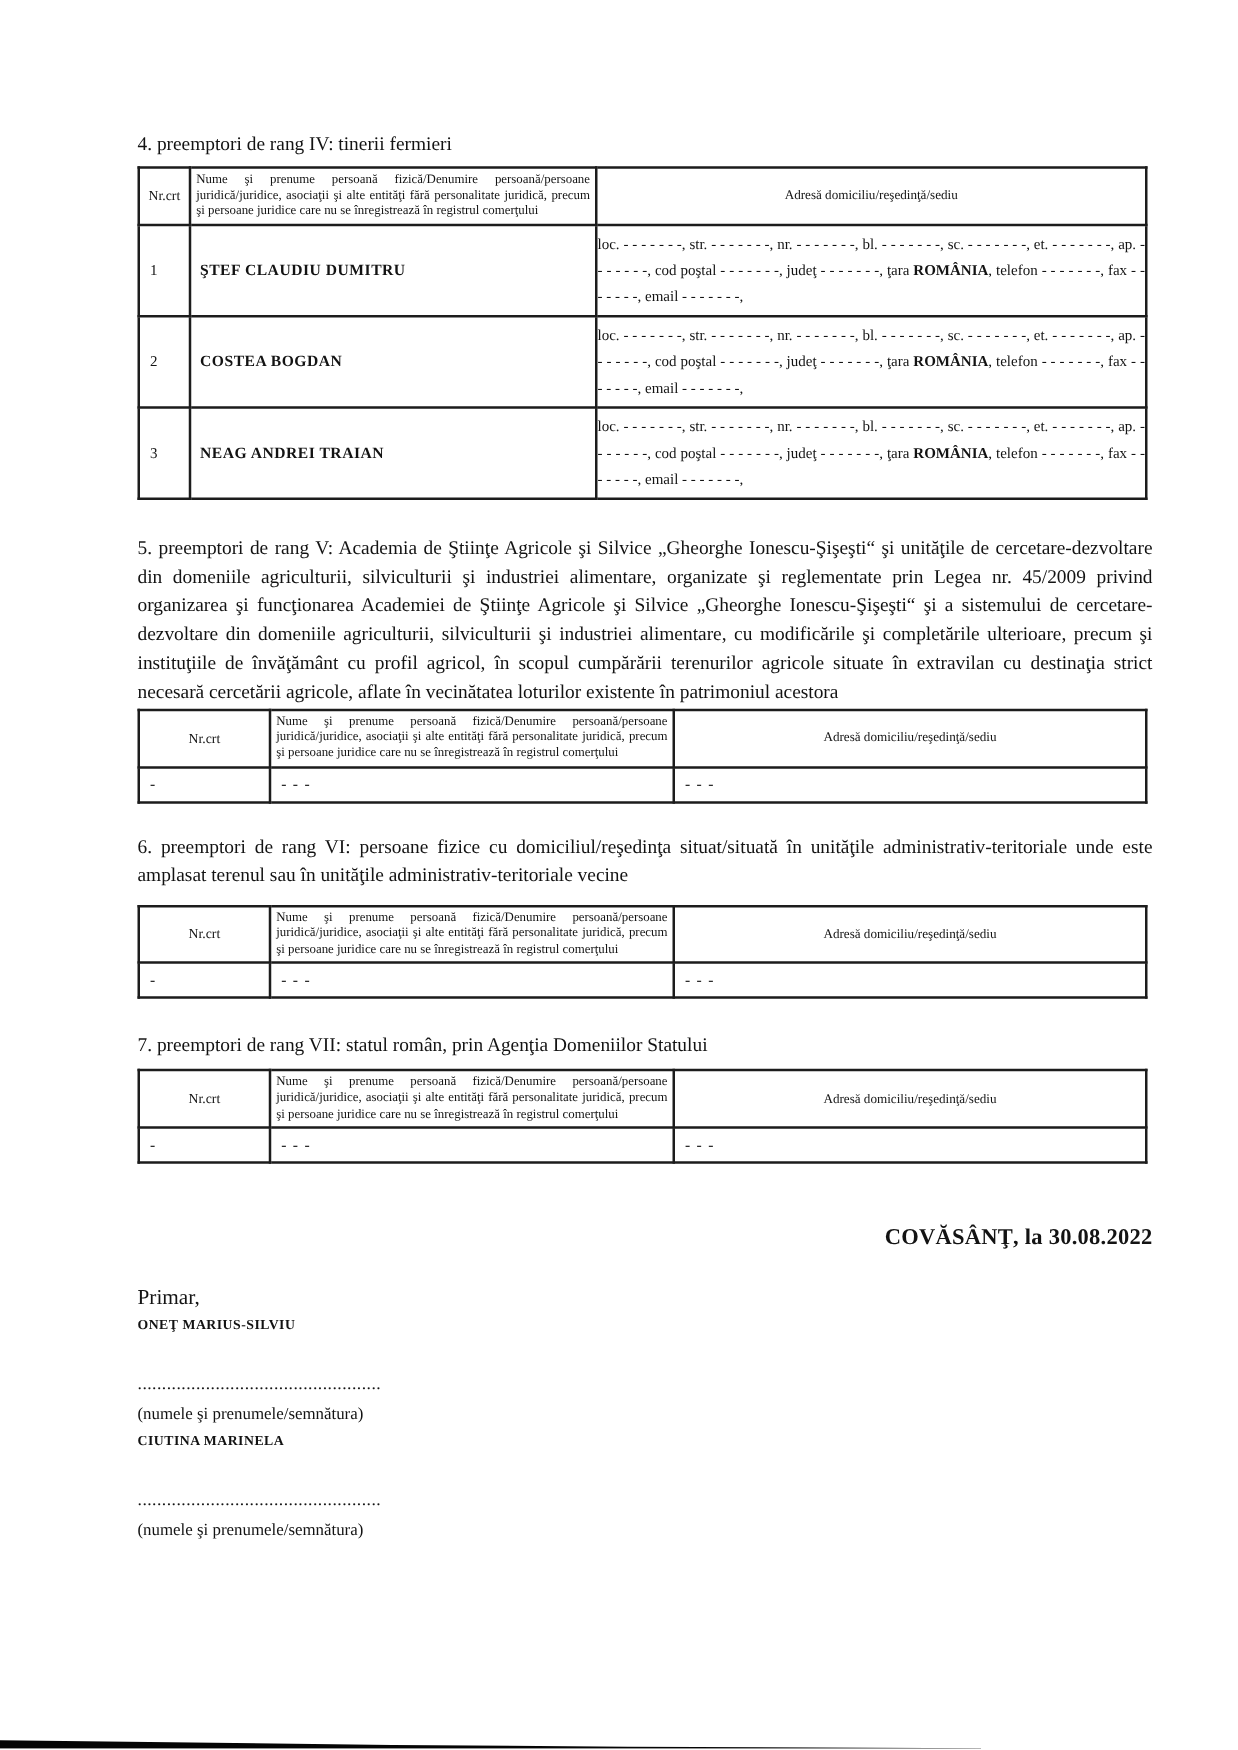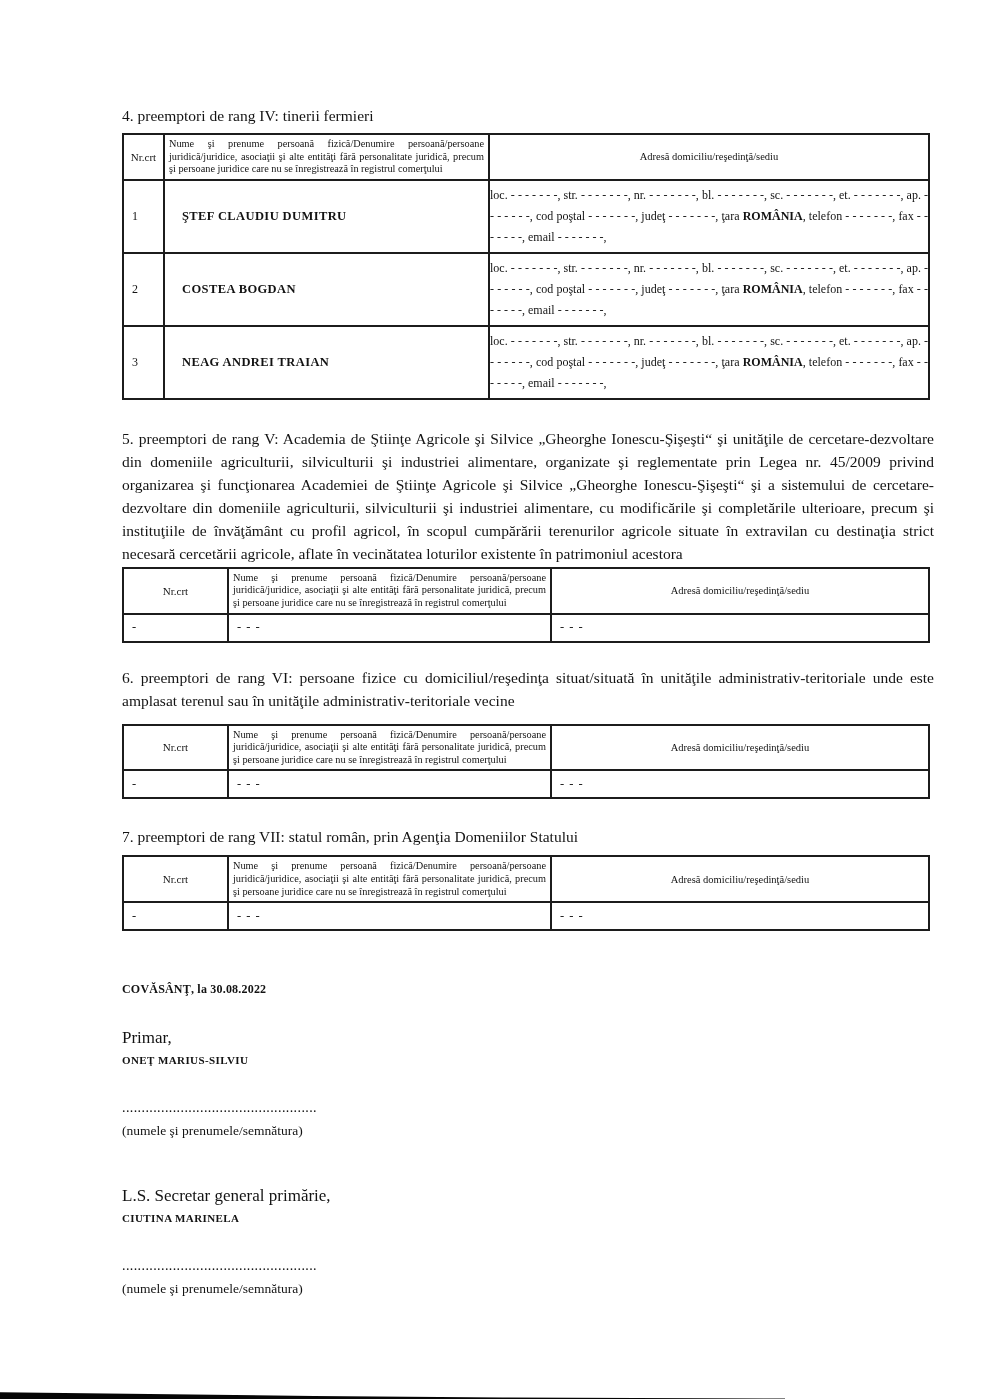--- a/index.html
+++ b/index.html
@@ -7,21 +7,21 @@
     position: relative;
     width: 990px;
     height: 1400px;
     background: #ffffff;
     font-family: "Liberation Serif", serif;
     color: #131313;
     overflow: hidden;
   }
   .content {
     position: absolute;
-    left: 122px;
+    left: 110px;
     top: 104px;
     width: 812px;
     font-family: Liberation Serif, serif;
   }
   .sec-heading {
     font-size: 15.5px;
     font-weight: normal;
     margin: 0 0 6px 0;
     line-height: 23px;
   }
@@ -45,28 +45,28 @@
     vertical-align: middle;
     overflow: hidden;
   }
   .tbl th { font-weight: normal; text-align: center; }
   th.h-nr   { font-size: 11px;  padding: 3px 4px; }
   th.h-name { font-size: 10.3px; line-height: 12.6px; text-align: justify; padding: 3px 4px; }
   th.h-addr { font-size: 10.5px; padding: 3px 7px; }
 
   .tbl-named tbody tr { height: 61px; }
   td.c-nr   { font-size: 12px; padding-left: 8px; }
-  td.c-name { font-weight: bold; font-size: 12.5px; padding-left: 17px; letter-spacing: 0.4px; }
+  td.c-name { font-weight: bold; font-size: 12.5px; padding-left: 7px; letter-spacing: 0.4px; }
   td.c-addr { font-size: 12px; line-height: 21px; padding: 4px 0; text-align: justify; }
 
   .tbl-empty tbody tr { height: 28px; }
   .tbl-empty td { font-size: 12.5px; padding-left: 8px; letter-spacing: 1px; }
 
   .signoff p { margin: 0; line-height: 23px; }
-  .place-date { font-size: 12px; font-weight: bold; margin-top: 47px !important; letter-spacing: 0.2px; }
+  .place-date { font-size: 18px; font-weight: bold; margin-top: 47px !important; letter-spacing: 0.2px; text-align: right; }
   .sig-label  { font-size: 17px; }
   .sig-name   { font-size: 11px; font-weight: bold; letter-spacing: 0.4px; }
   .mt-primar  { margin-top: 25px !important; }
   .mt-secr    { margin-top: 42px !important; }
   .dotted-line {
     font-size: 14px;
     letter-spacing: 0.4px;
     line-height: 14px;
     margin-top: 29px;
     white-space: nowrap;
@@ -198,21 +198,20 @@
     </table>
 
     <div class="signoff">
       <p class="place-date">COVĂSÂNŢ, la 30.08.2022</p>
 
       <p class="sig-label mt-primar">Primar,</p>
       <p class="sig-name">ONEŢ MARIUS-SILVIU</p>
       <div class="dotted-line">..................................................</div>
       <p class="sig-note">(numele şi prenumele/semnătura)</p>
 
-      <p class="sig-label mt-secr">L.S. Secretar general primărie,</p>
       <p class="sig-name">CIUTINA MARINELA</p>
       <div class="dotted-line">..................................................</div>
       <p class="sig-note">(numele şi prenumele/semnătura)</p>
     </div>
 
   </div>
 
   <div class="scan-streak"></div>
 </div>
 

